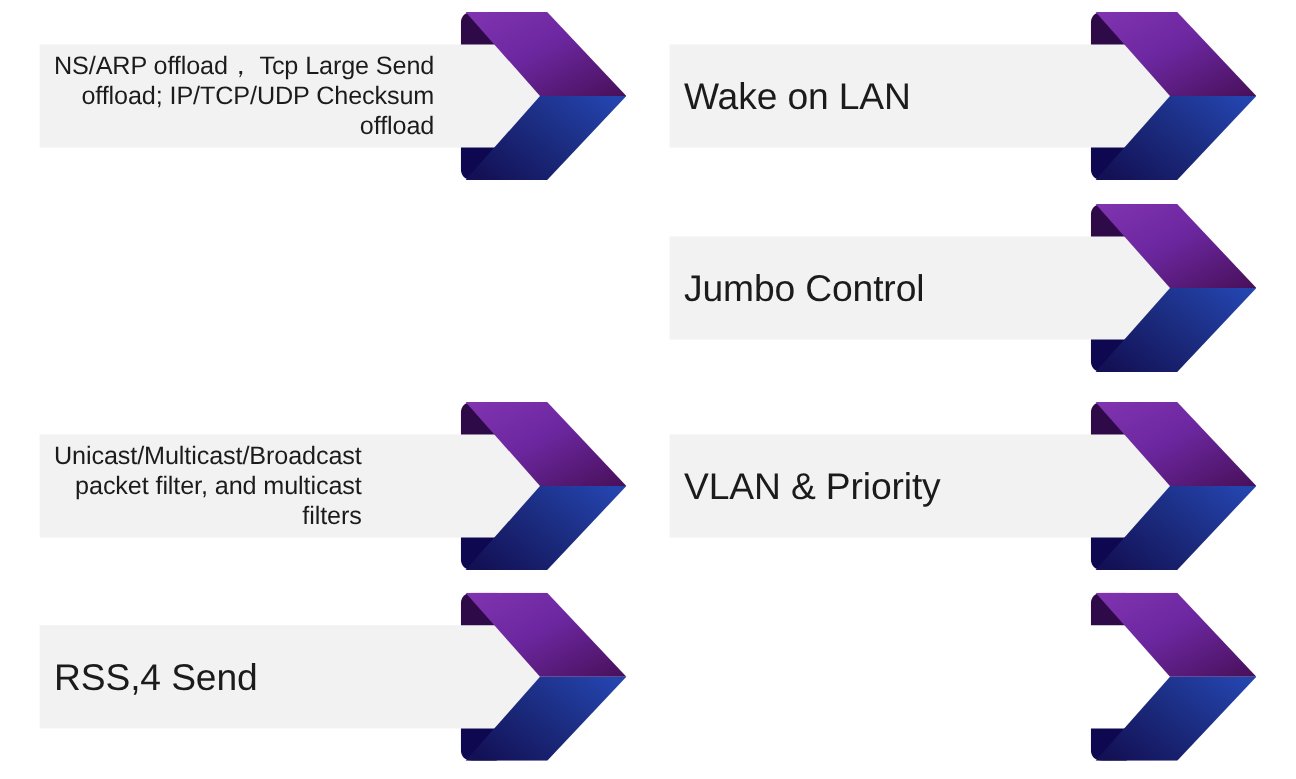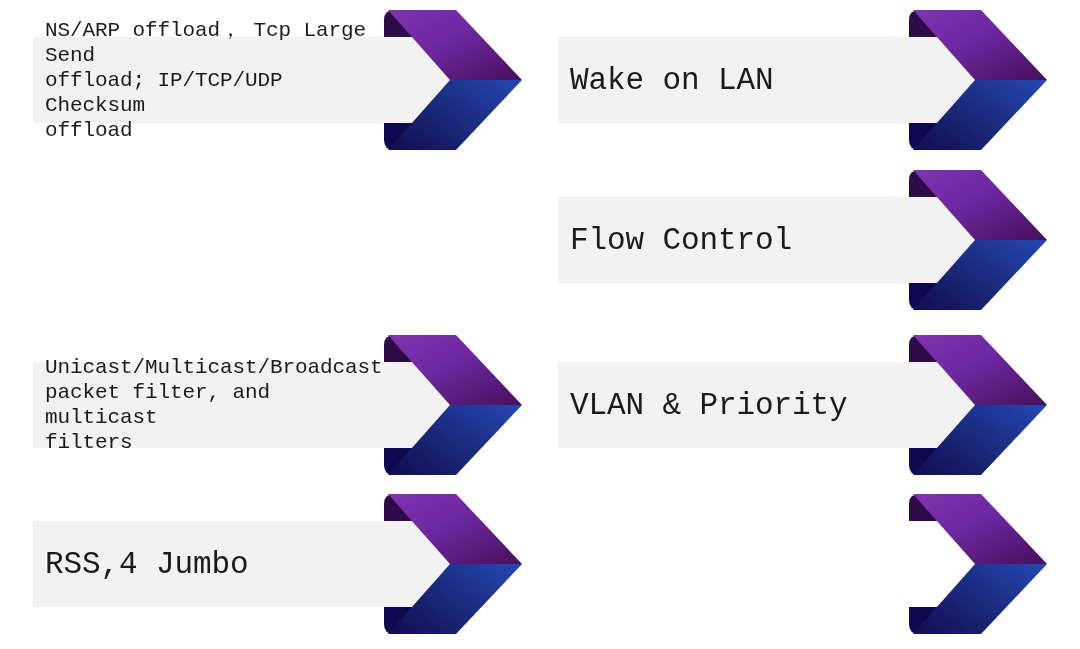--- a/index.html
+++ b/index.html
@@ -1,21 +1,22 @@
 <!DOCTYPE html>
 <html><head>
 <meta charset="utf-8">
 <style>
   html,body{margin:0;padding:0;background:#ffffff;}
   #canvas{
     position:relative;
     width:1080px;height:649px;
     background:#ffffff;
     overflow:hidden;
-    font-family:Liberation Mono, monospace;
+    font-family:Liberation Sans, sans-serif;
+    text-align:right;
   }
   .item{position:absolute;width:490px;height:140px;}
   .i0{left:33px;top:10px}
   .i1{left:558px;top:10px}
   .i2{left:33px;top:170px}
   .i3{left:558px;top:170px}
   .i4{left:33px;top:335px}
   .i5{left:558px;top:335px}
   .i6{left:33px;top:494px}
   .i7{left:558px;top:494px}
@@ -85,21 +86,21 @@
       <path d="M30 0 H10 Q0 0 0 10 V27 H30 Z" fill="#2f0a49"></path>
       <path d="M0 113 H30 V140 H10 Q0 140 0 130 Z" fill="#0d0850"></path>
       <path d="M4 0 L72 0 L138 70 L66 70 Z" fill="url(#gp)"></path>
       <path d="M4 140 L72 140 L138 70 L66 70 Z" fill="url(#gb)"></path>
     </svg>
   </div>
 
 
   <div class="item i3 large">
     <div class="bar">
-      <span class="label">Flow Control</span>
+      <span class="label">Jumbo Control</span>
     </div>
     <svg class="arrow" viewBox="0 0 138 140">
       <path d="M30 0 H10 Q0 0 0 10 V27 H30 Z" fill="#2f0a49"></path>
       <path d="M0 113 H30 V140 H10 Q0 140 0 130 Z" fill="#0d0850"></path>
       <path d="M4 0 L72 0 L138 70 L66 70 Z" fill="url(#gp)"></path>
       <path d="M4 140 L72 140 L138 70 L66 70 Z" fill="url(#gb)"></path>
     </svg>
   </div>
 
   <div class="item i4 small">
@@ -123,21 +124,21 @@
     <svg class="arrow" viewBox="0 0 138 140">
       <path d="M30 0 H10 Q0 0 0 10 V27 H30 Z" fill="#2f0a49"></path>
       <path d="M0 113 H30 V140 H10 Q0 140 0 130 Z" fill="#0d0850"></path>
       <path d="M4 0 L72 0 L138 70 L66 70 Z" fill="url(#gp)"></path>
       <path d="M4 140 L72 140 L138 70 L66 70 Z" fill="url(#gb)"></path>
     </svg>
   </div>
 
   <div class="item i6 large">
     <div class="bar">
-      <span class="label">RSS,4 Jumbo</span>
+      <span class="label">RSS,4 Send</span>
     </div>
     <svg class="arrow" viewBox="0 0 138 140">
       <path d="M30 0 H10 Q0 0 0 10 V27 H30 Z" fill="#2f0a49"></path>
       <path d="M0 113 H30 V140 H10 Q0 140 0 130 Z" fill="#0d0850"></path>
       <path d="M4 0 L72 0 L138 70 L66 70 Z" fill="url(#gp)"></path>
       <path d="M4 140 L72 140 L138 70 L66 70 Z" fill="url(#gb)"></path>
     </svg>
   </div>
 
   <div class="item i7 small">

